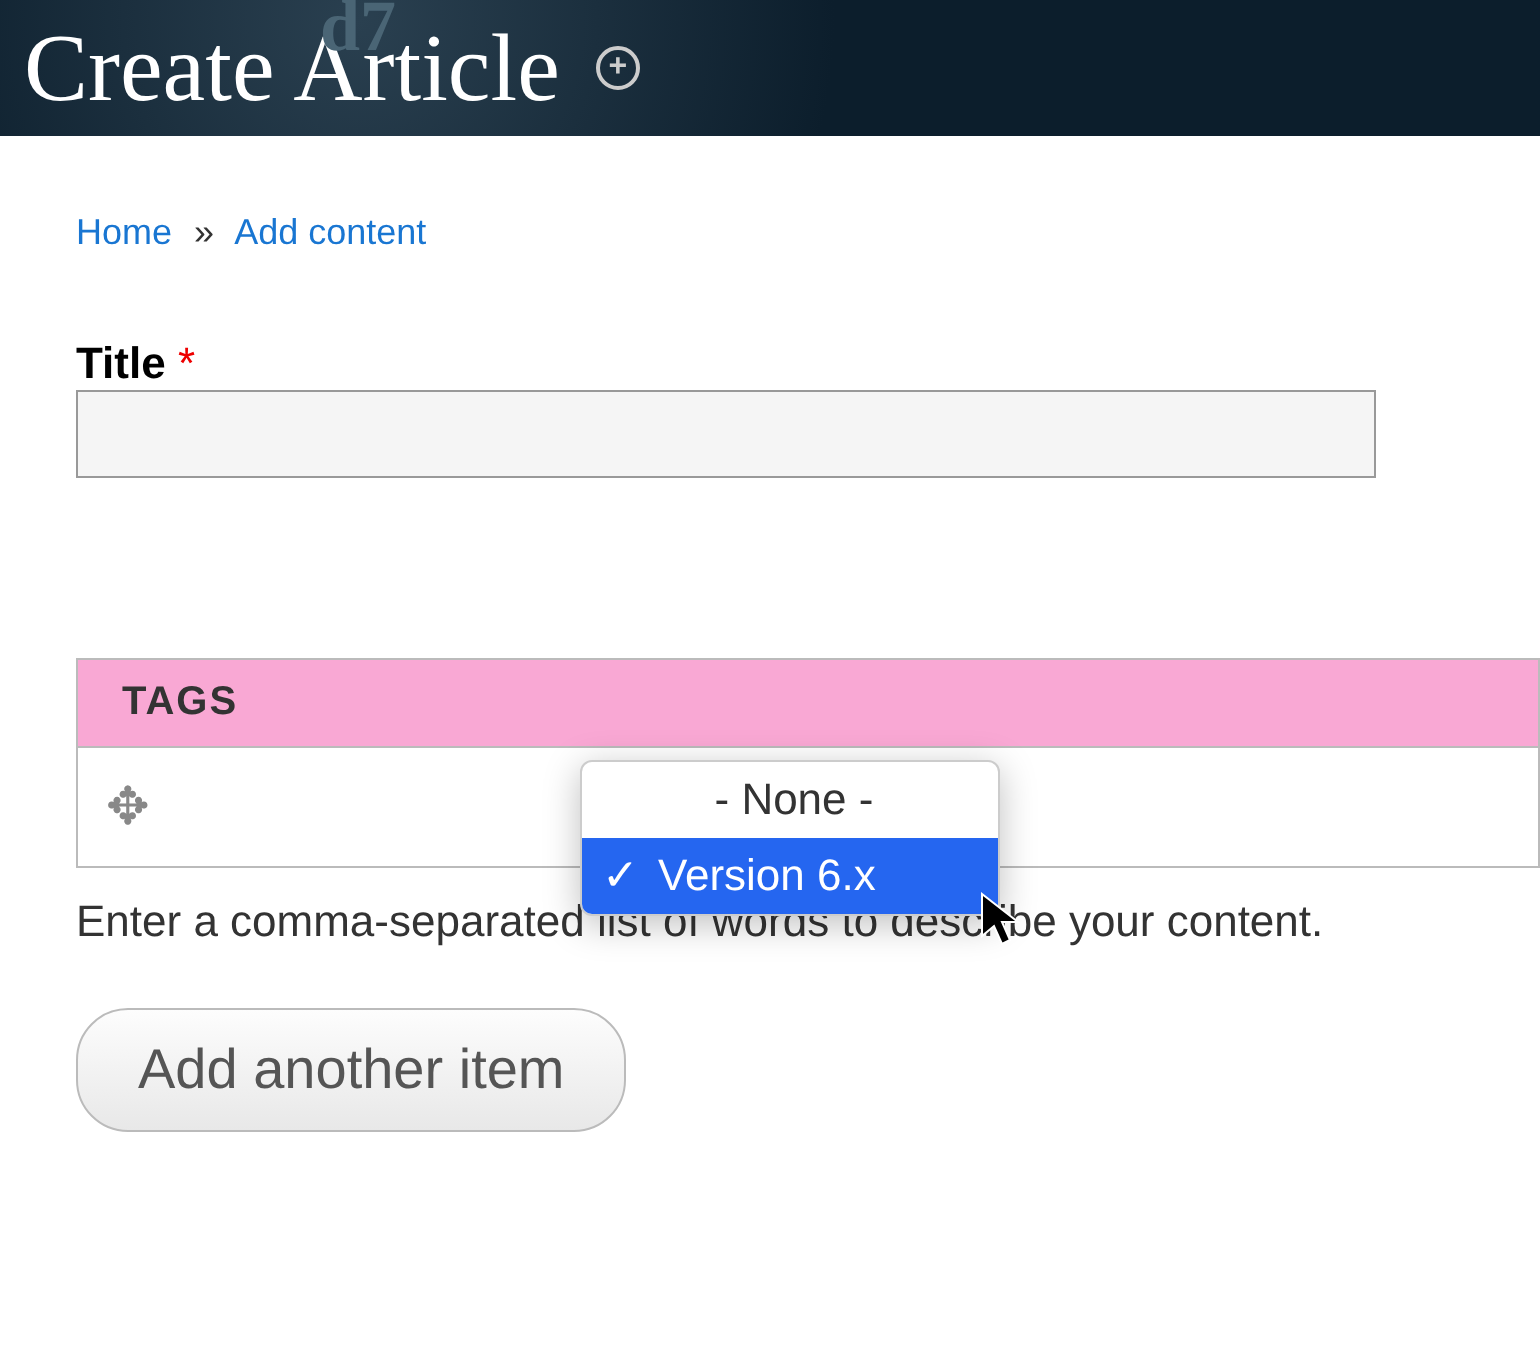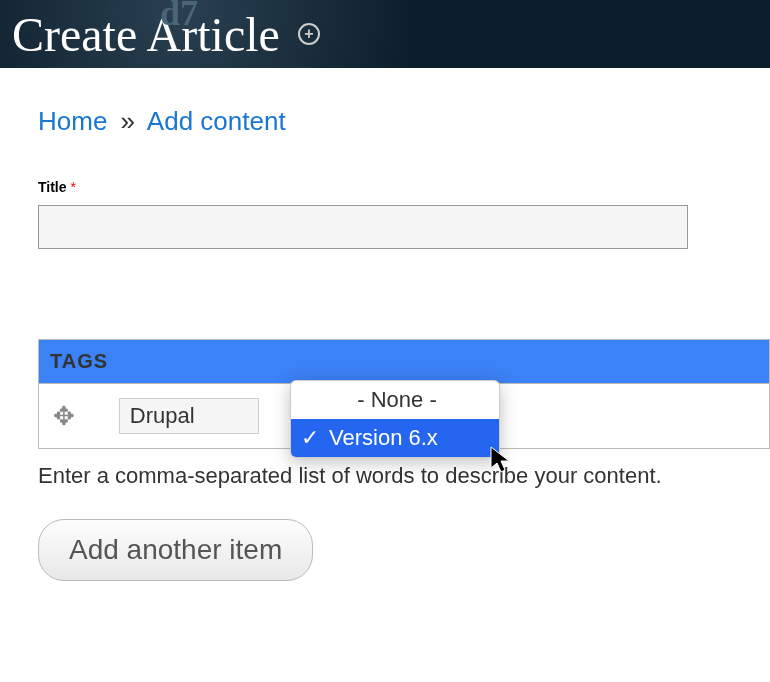--- a/index.html
+++ b/index.html
@@ -45,36 +45,35 @@
       justify-content: center;
       color: #ccc;
       font-size: 16px;
       font-weight: bold;
       line-height: 1;
     }
     .content {
       padding: 38px 38px 0 38px;
     }
     .breadcrumb {
-      font-size: 26px;
+      font-size: 18px;
       margin-bottom: 42px;
     }
     .breadcrumb a {
       color: #1976d2;
       text-decoration: none;
     }
     .breadcrumb .sep {
       color: #333;
       margin: 0 6px;
     }
     .field-label {
-      font-size: 14px;
+      font-size: 22px;
       font-weight: bold;
       color: #000;
-      margin-bottom: 10px;
     }
     .required {
       color: #e00;
       font-weight: normal;
     }
     .text-input {
       width: 650px;
       height: 44px;
       border: 1px solid #999;
       background: #f5f5f5;
@@ -82,23 +81,23 @@
       padding: 0 8px;
     }
     .tags-section {
       margin-top: 90px;
     }
     .tags-table {
       border: 1px solid #bbb;
       width: 732px;
     }
     .tags-header {
-      background: #3b82f6;
+      background: #f9a8d4;
       border-bottom: 1px solid #bbb;
-      padding: 10px 11px;
+      padding: 10px 22px;
       font-size: 20px;
       font-weight: bold;
       letter-spacing: 1px;
       color: #333;
     }
     .tags-row {
       display: flex;
       align-items: center;
       padding: 14px 14px;
       gap: 44px;
@@ -199,21 +198,20 @@
     <span>Title</span>
     <span class="required">*</span>
   </div>
   <input type="text" class="text-input" value="" style="">
 
   <div class="tags-section">
     <div class="tags-table">
       <div class="tags-header">TAGS</div>
       <div class="tags-row">
         <span class="drag-handle">✥</span>
-        <input type="text" class="tag-input" value="Drupal" style="">
       </div>
     </div>
     <div class="help-text">Enter a comma-separated list of words to describe your content.</div>
     <button class="add-button">Add another item</button>
   </div>
 
 </div>
 
 <div class="dropdown">
   <div class="dropdown-option none">- None -</div>

